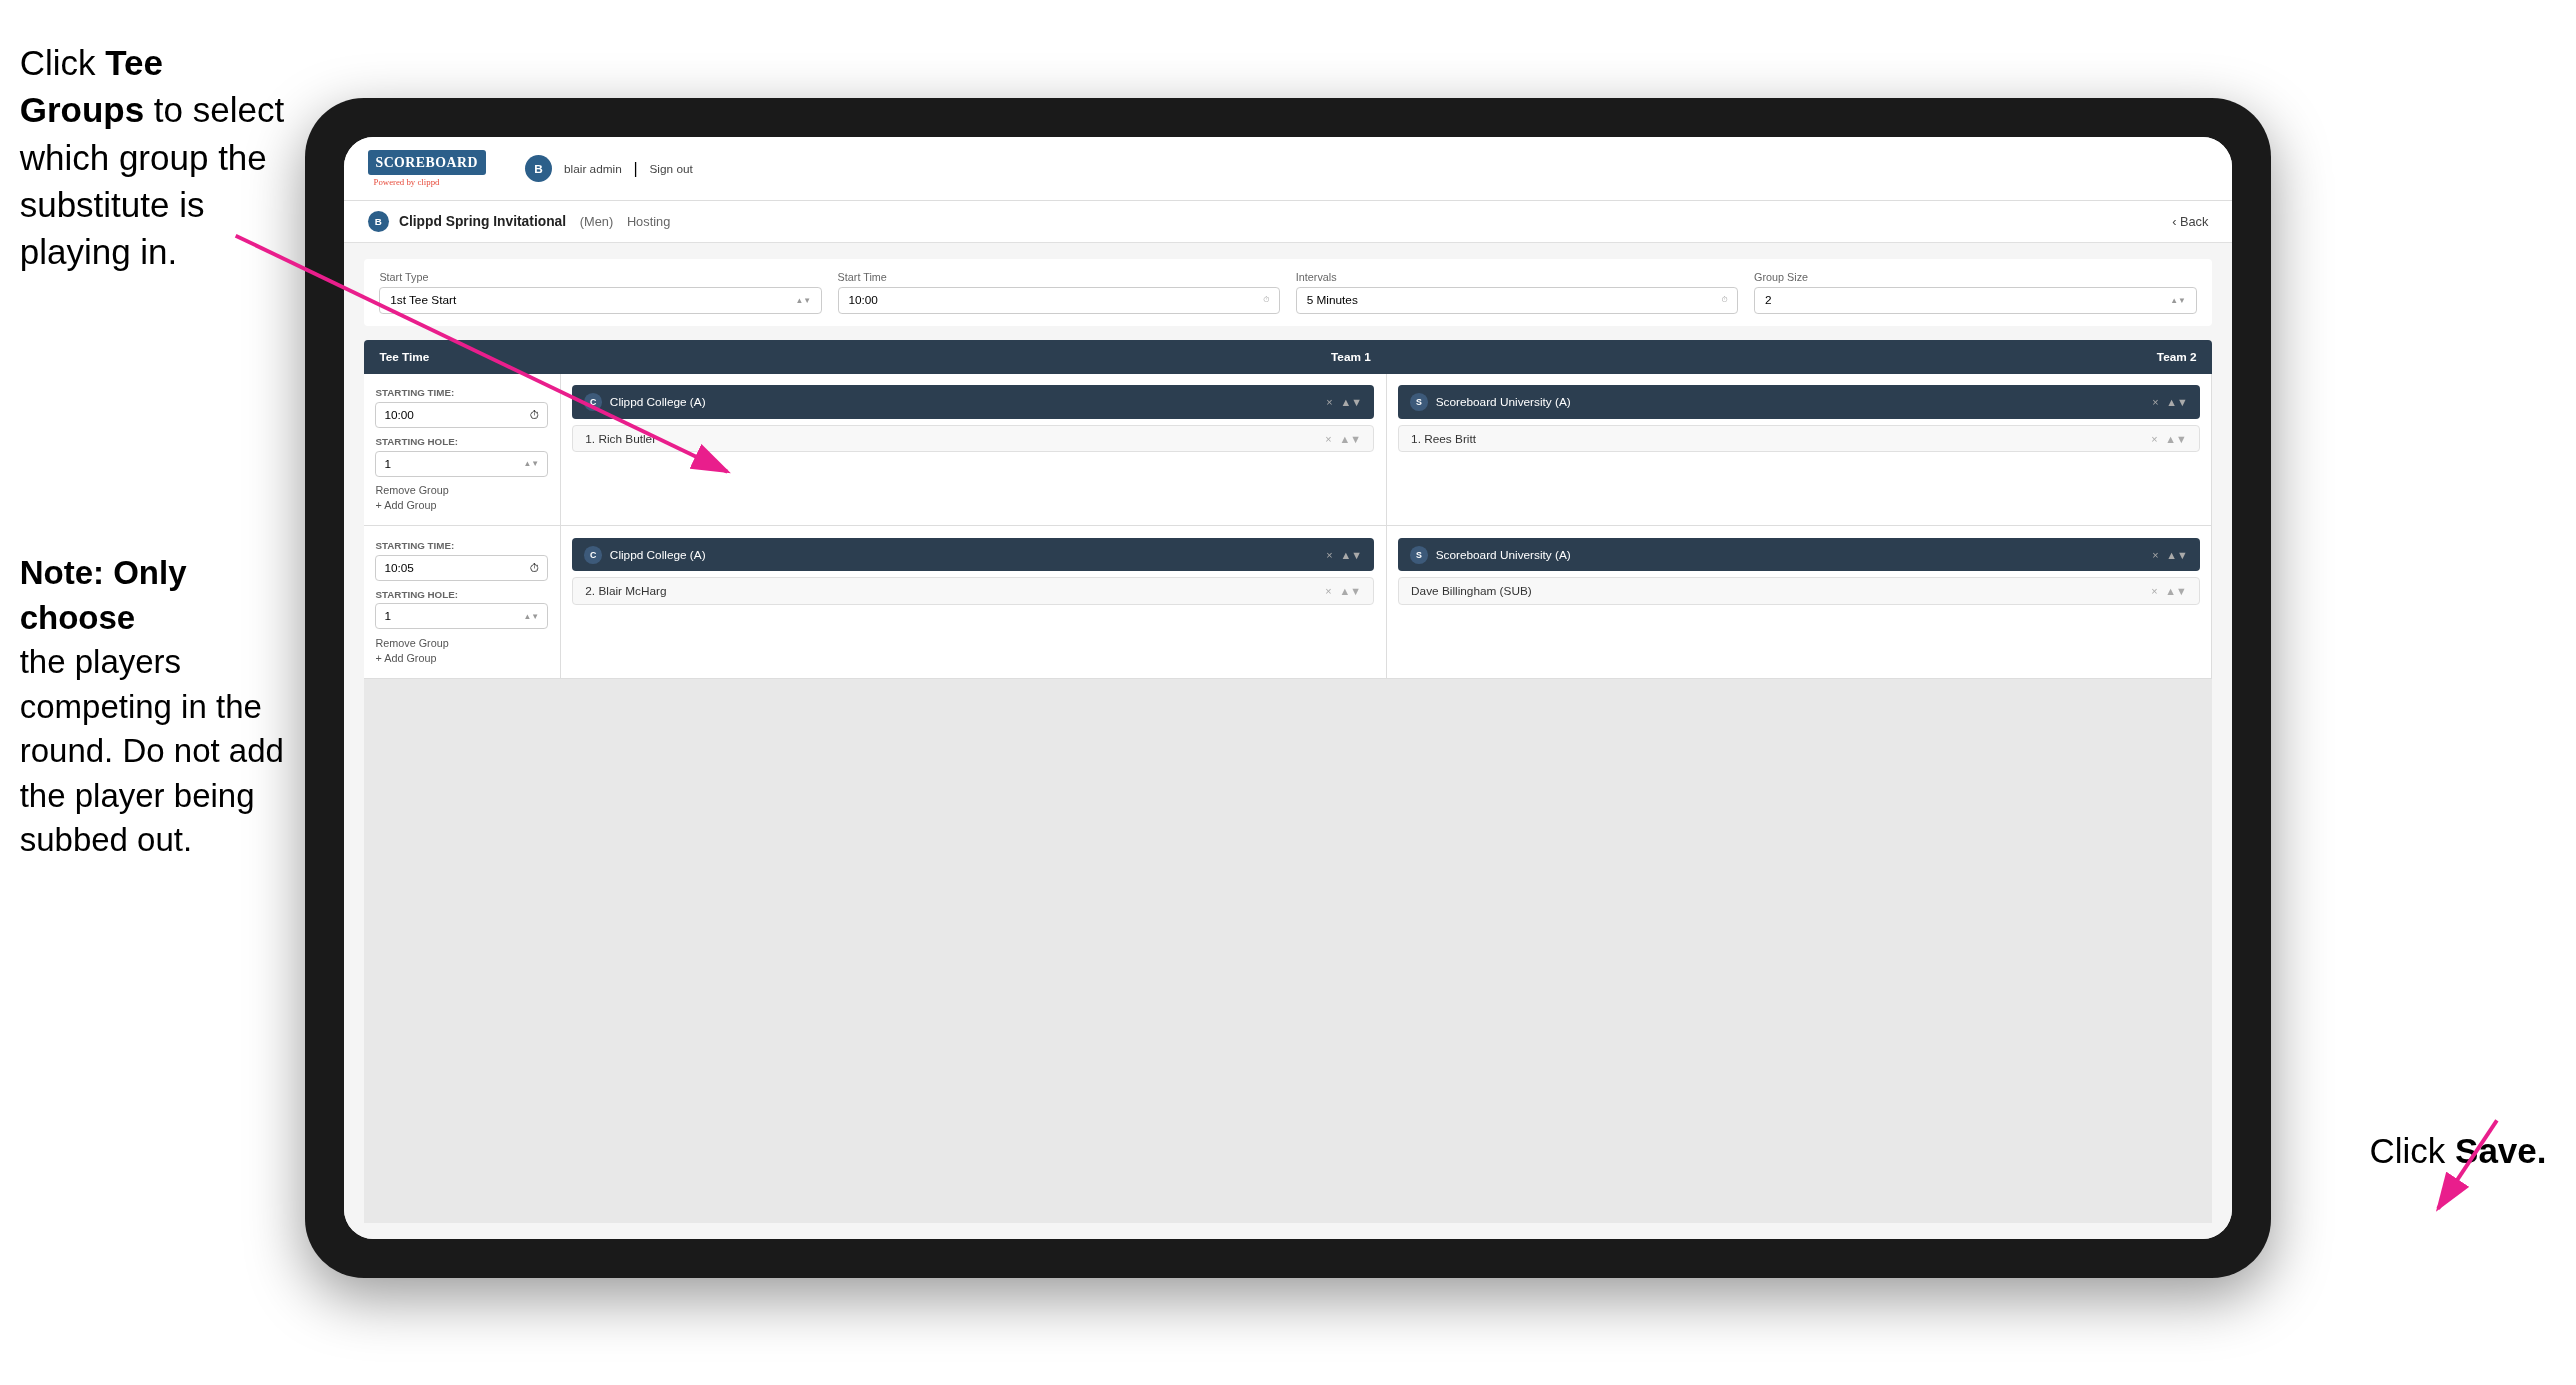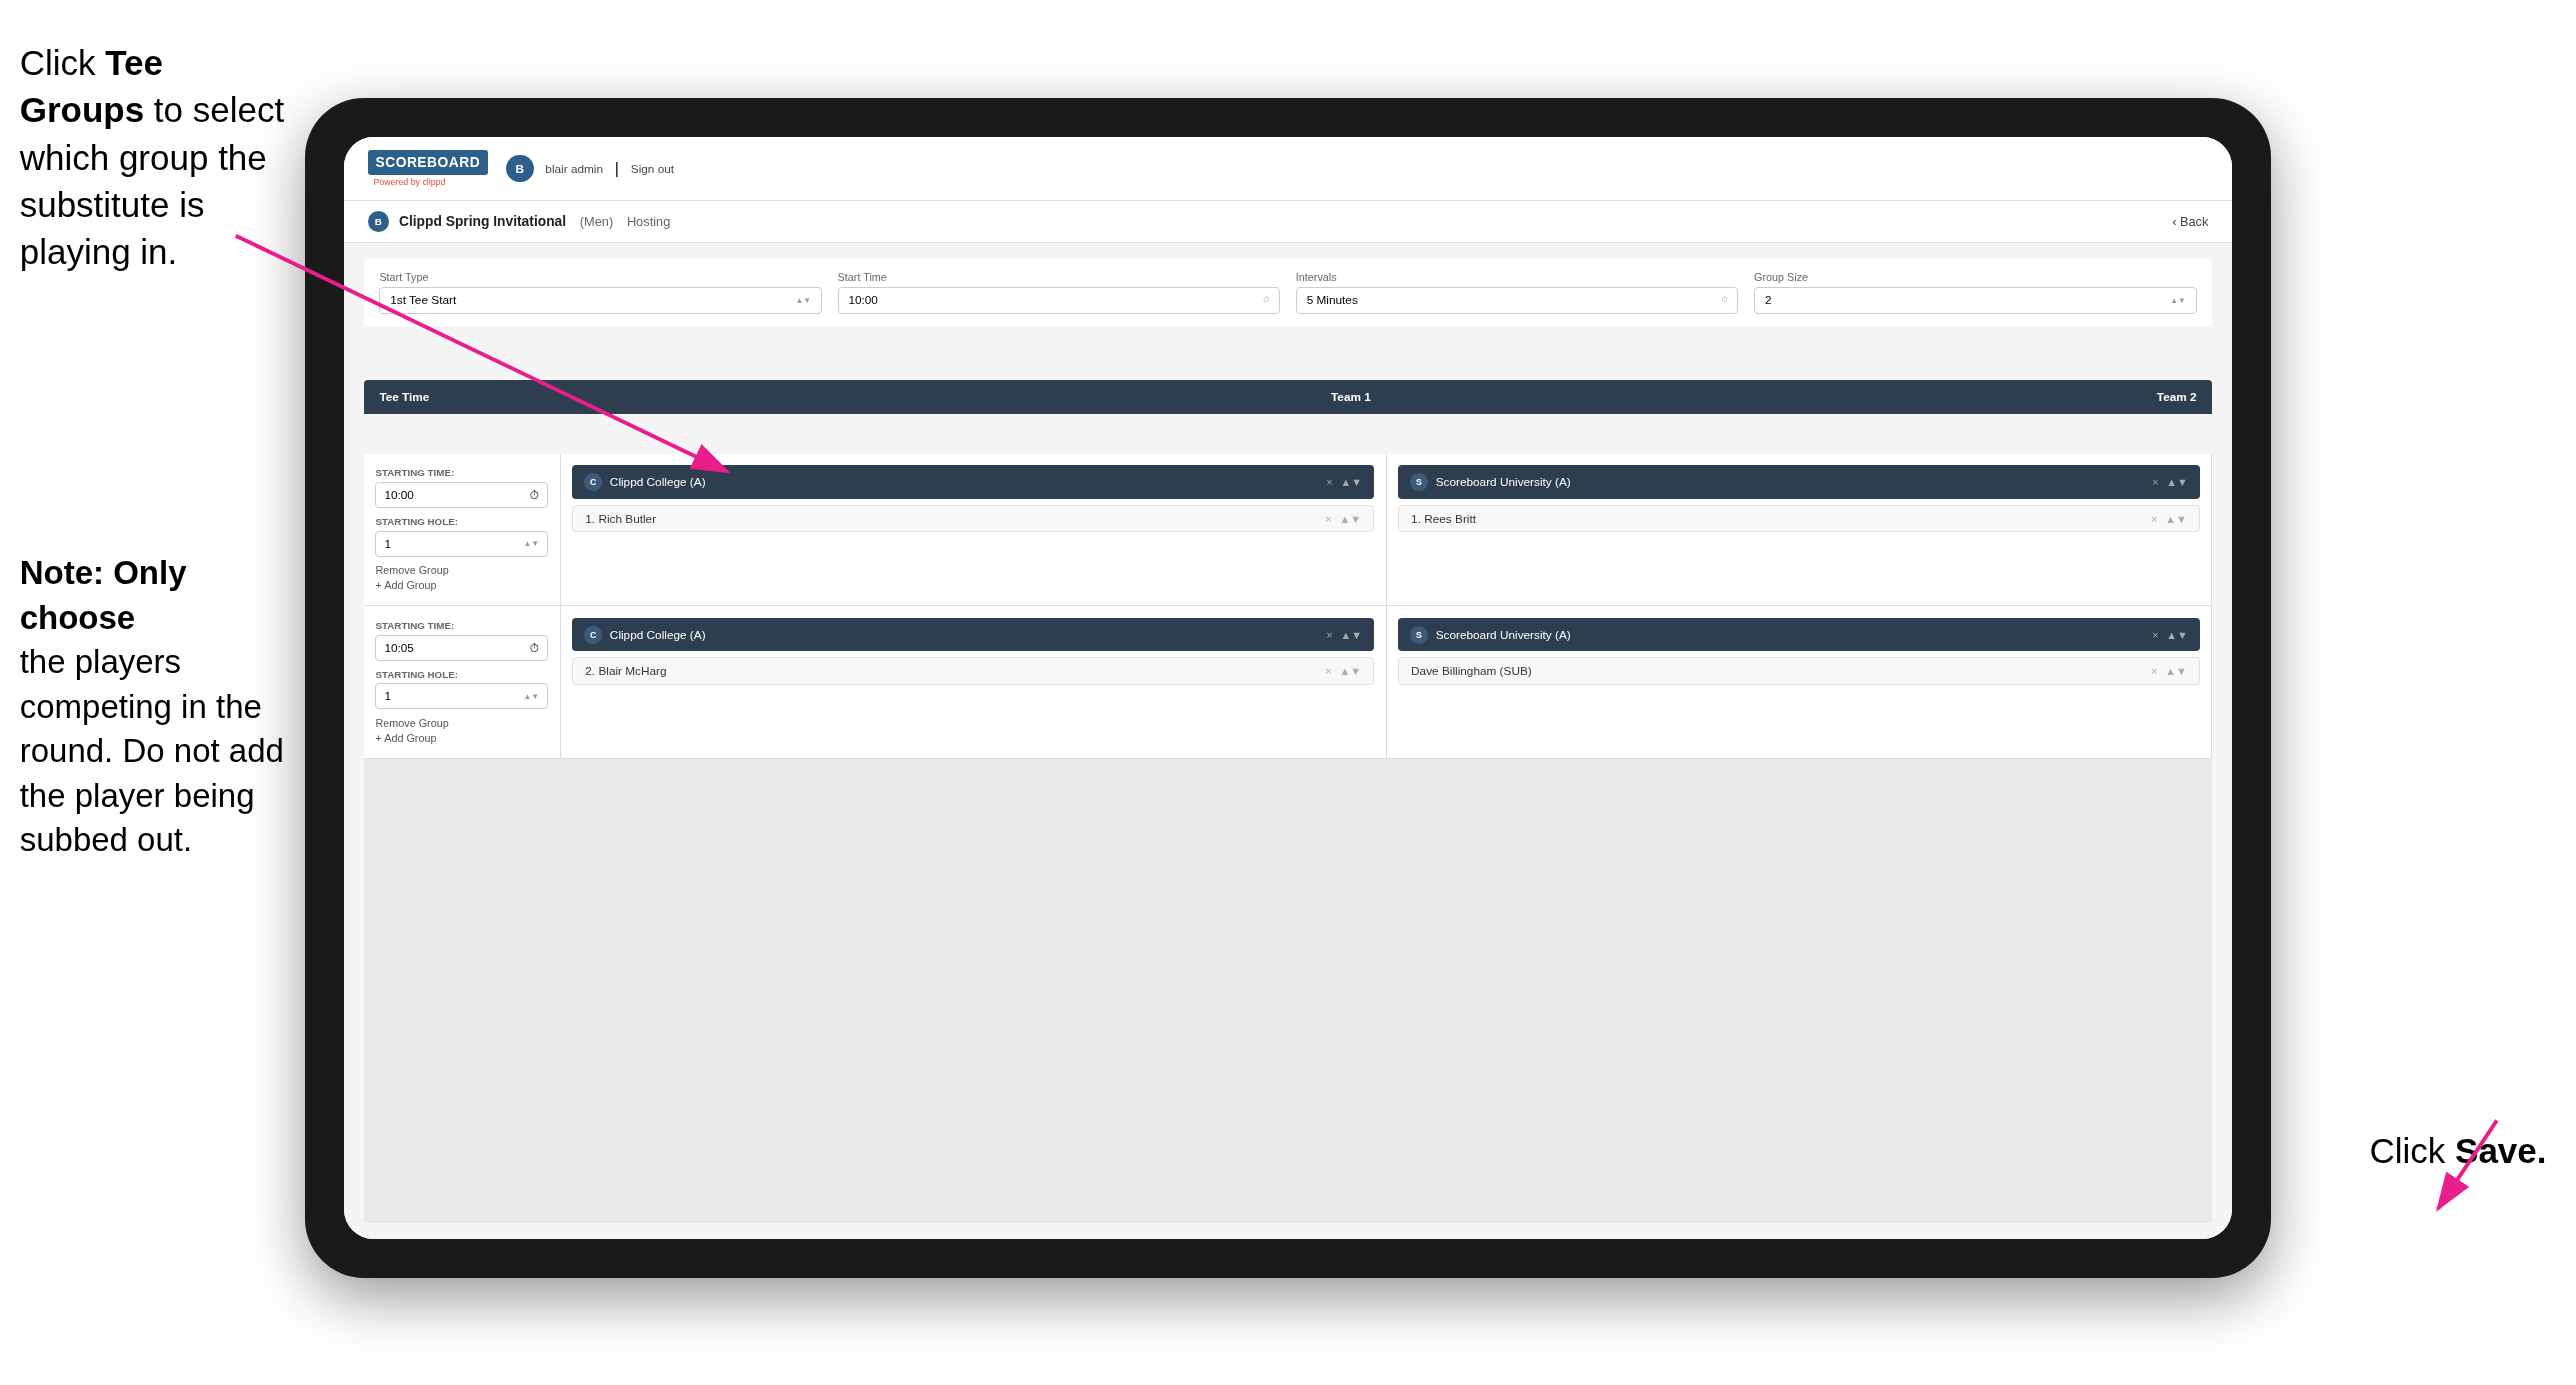--- a/index.html
+++ b/index.html
@@ -74,21 +74,22 @@
       display: flex;
       align-items: center;
       padding: 0 23.6px;
       border-bottom: 1px solid #ddd;
       flex-shrink: 0;
     }
 
     .logo-area {
       display: flex;
       align-items: center;
-      margin-right: 18px;
+      margin-right: 39px;
+      font-family: Liberation Serif, serif;
     }
 
     .logo-box {
       background: #2c5f8a;
       color: white;
       font-weight: 900;
       font-size: 13.8px;
       padding: 4.9px 7.9px;
       border-radius: 2.9px;
       letter-spacing: 0.5px;
@@ -200,21 +201,20 @@
     }
 
     
     .content-area {
       flex: 1;
       overflow: hidden;
       display: flex;
       flex-direction: column;
       background: #f5f5f5;
       padding: 15.7px 19.7px;
-      gap: 40px;
     }
 
     
     .settings-row {
       display: flex;
       gap: 15.7px;
       margin-bottom: 13.8px;
       background: white;
       border-radius: 3.9px;
       padding: 11.8px 15.7px;

